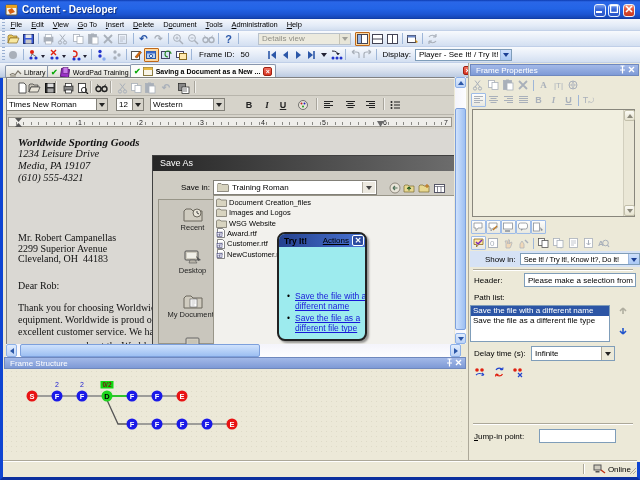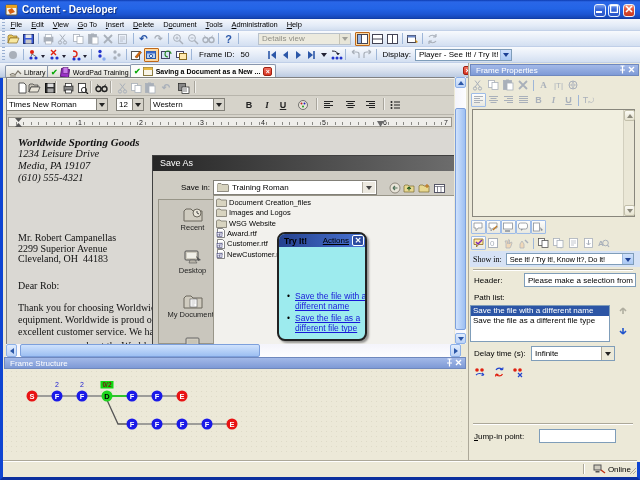--- a/index.html
+++ b/index.html
@@ -1116,21 +1116,21 @@
         </span>
         <span class="tb-icon">
           <svg width="13" height="12" viewBox="0 0 13 12">
             <text x="1" y="9" font-size="8" fill="#a9b0ba" font-weight="bold">A</text>
             <circle cx="8.5" cy="6" r="2.8" fill="none" stroke="#a9b0ba" stroke-width="1"></circle>
             <path d="M10.5 8 L12 10" stroke="#a9b0ba" stroke-width="1.2"></path>
           </svg>
         </span>
       </div>
     <div id="rp-showin">
-      <span class="rp-label" style="padding-left:3px;font-family:Liberation Serif, serif;">Show in:</span>
+      <span class="rp-label" style="padding-left:15px;">Show in:</span>
       <div class="combo" style="width:128px;margin-left:4px;font-size:7.5px;letter-spacing:-0.2px;">
         <span class="cb-text">See It! / Try It!, Know It?, Do It!</span>
         <span class="cb-btn"></span>
       </div>
     </div>
     <div class="hr" style="top:206px;"></div>
     <span class="rp-label abs" style="left:5px;top:213px;">Header:</span>
     <div class="rp-input abs" style="left:55px;top:210px;width:112px;">Please make a selection from</div>
     <span class="rp-label abs" style="left:5px;top:230px;">Path list:</span>
     <div id="rp-pathlist">

